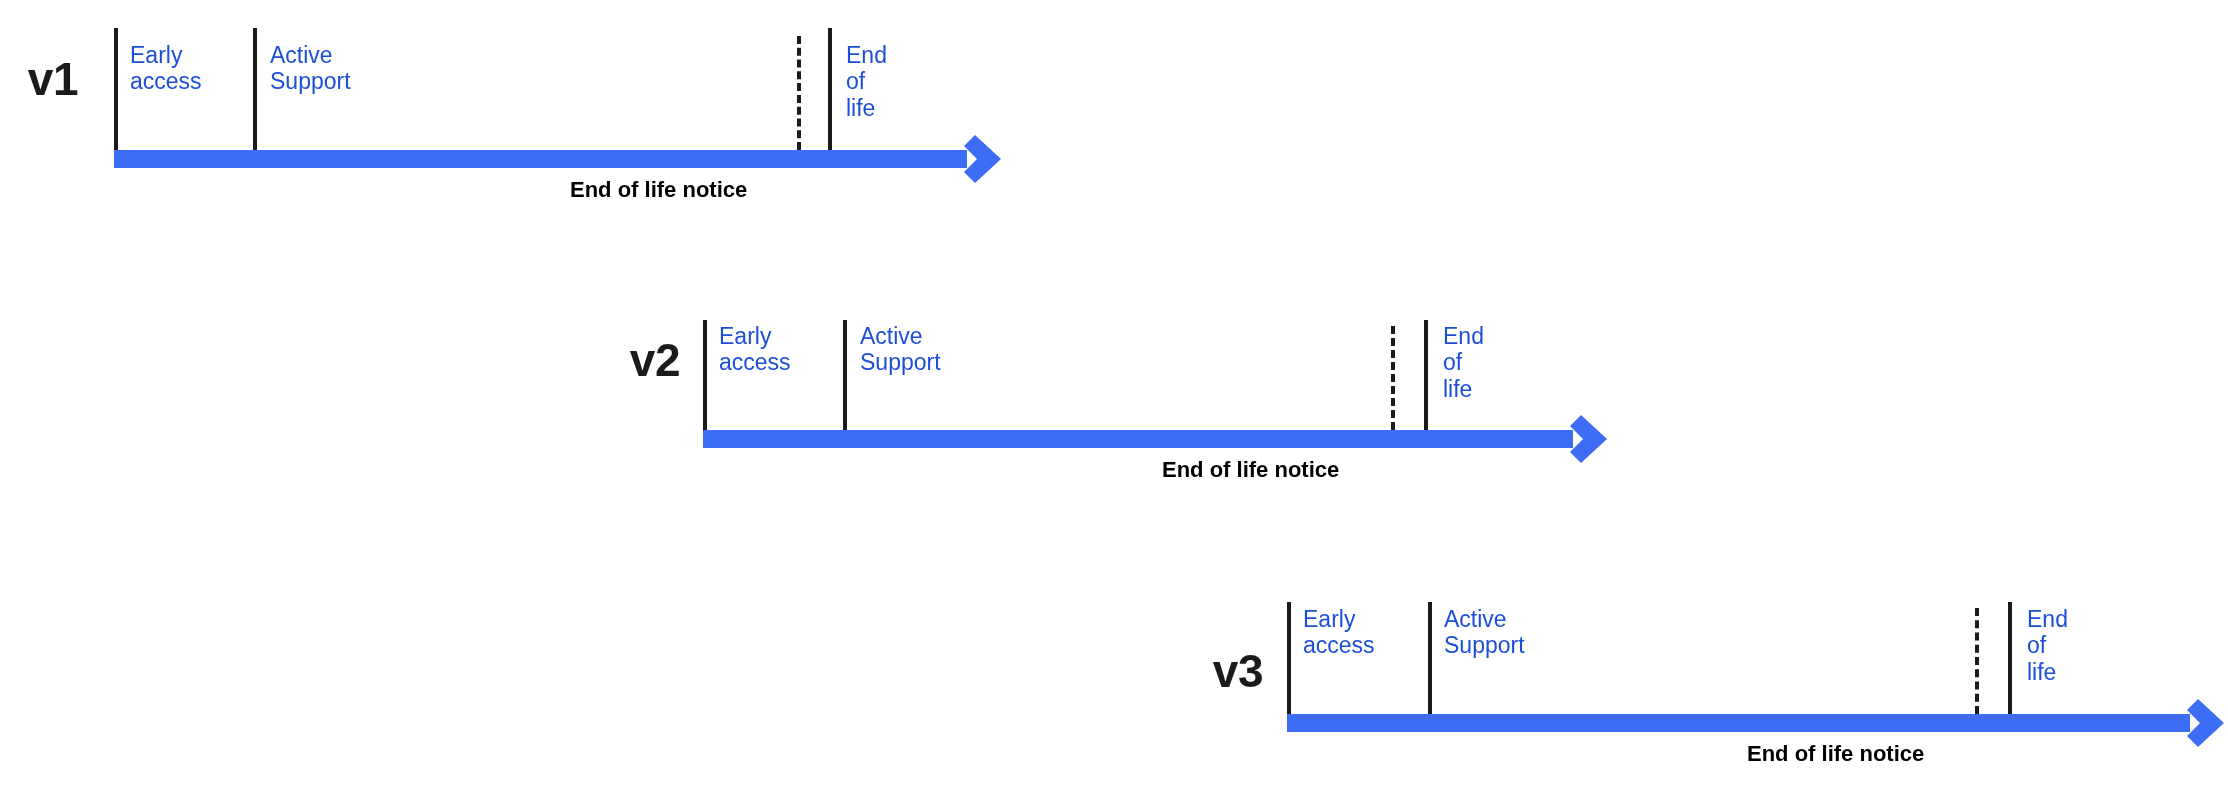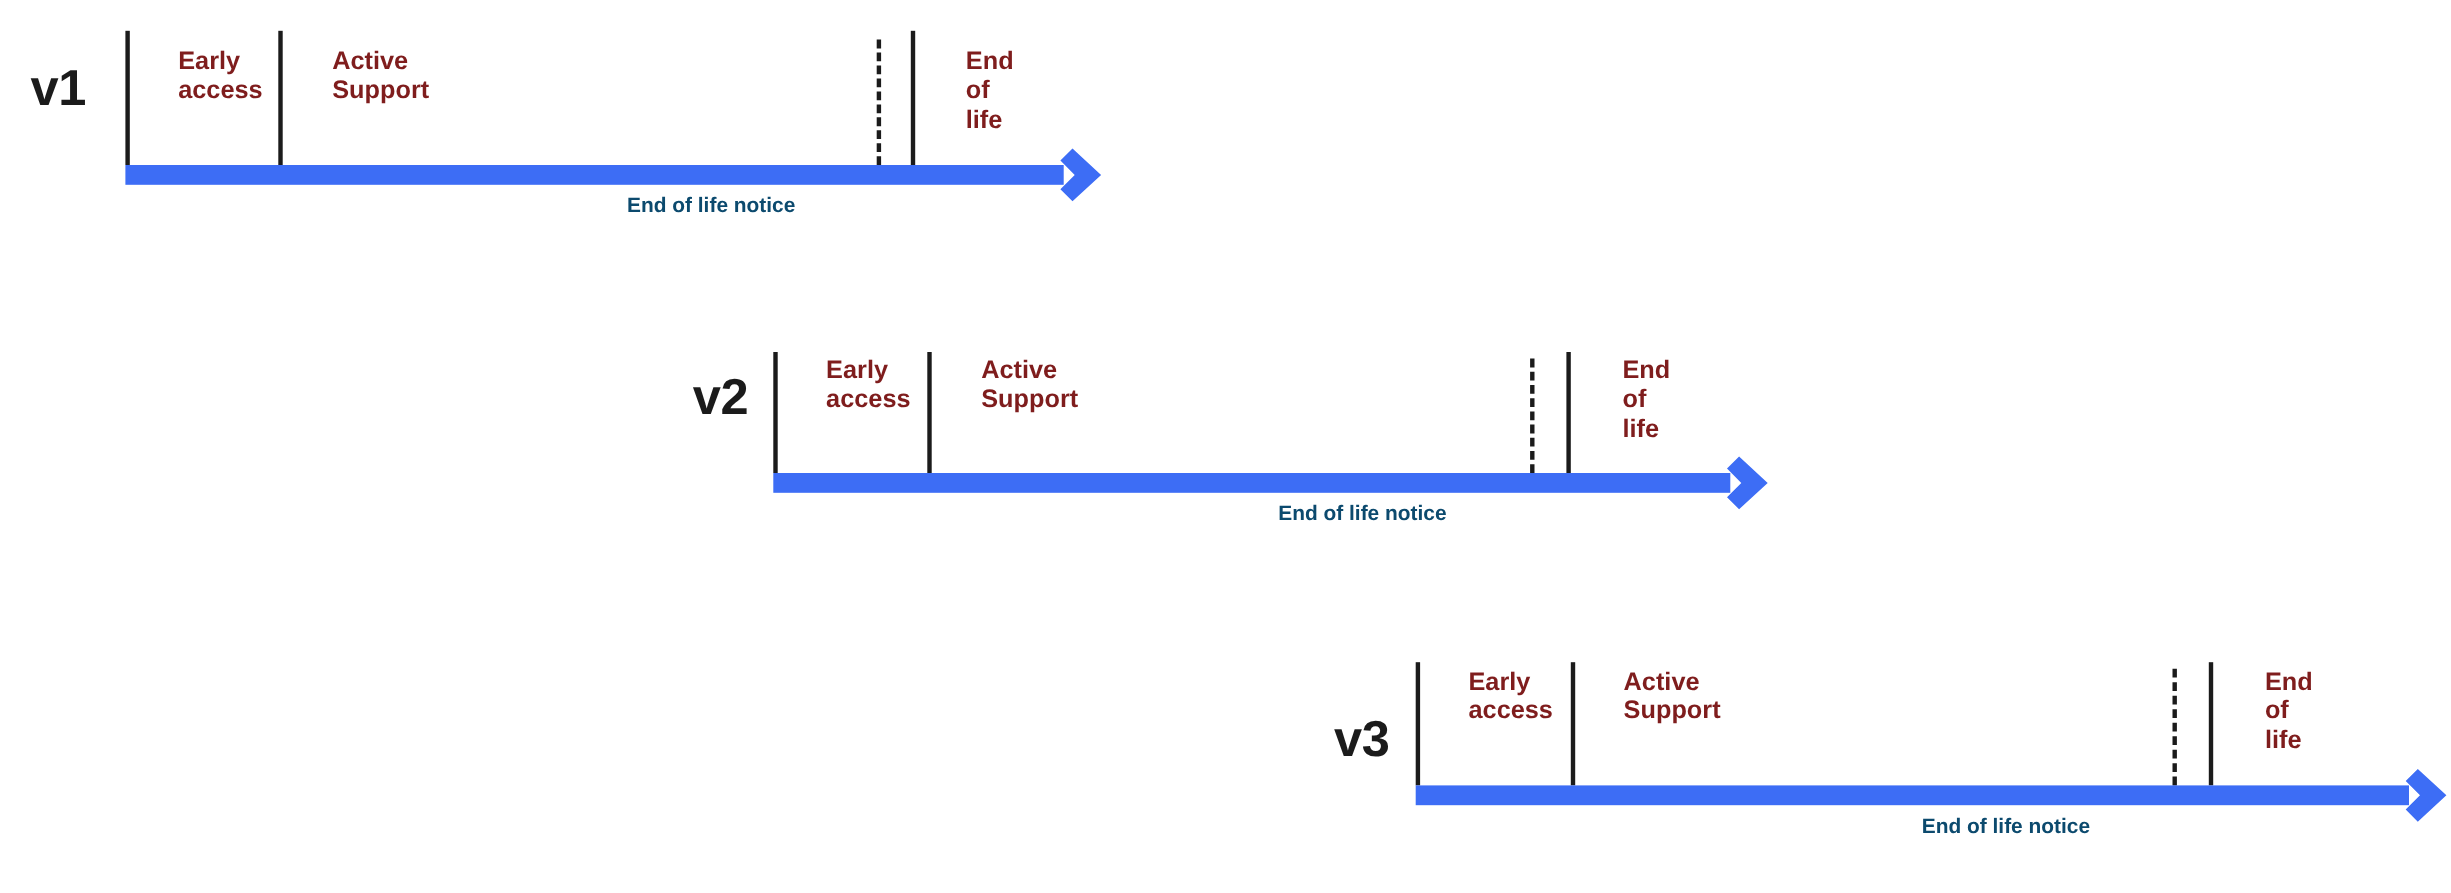--- a/index.html
+++ b/index.html
@@ -50,25 +50,24 @@
   .divider-dashed {
     position: absolute;
     width: 0;
     border-left: 4px dashed #1b1b1b;
   }
 
   
   .phase-label {
     position: absolute;
     font-size: 23px;
-    font-weight: bold;
-    color: #7f1d1d;
+    font-weight: normal;
+    color: #1d4ed8;
     line-height: 1.15;
     white-space: pre-line;
-    margin-left: 32px;
   }
 
   
   .arrow-track {
     position: absolute;
     height: 18px;
   }
   .arrow-shaft {
     position: absolute;
     left: 0;
@@ -78,23 +77,23 @@
   .arrow-head {
     position: absolute;
     top: -20px;
     width: 58px;
     height: 58px;
   }
 
   
   .notice-label {
     position: absolute;
-    font-size: 19px;
+    font-size: 22px;
     font-weight: bold;
-    color: #0c4a6e;
+    color: #000000;
     white-space: nowrap;
   }
 </style>
 </head>
 <body>
 
 <div id="canvas">
 
   <div class="timeline-row">
 

